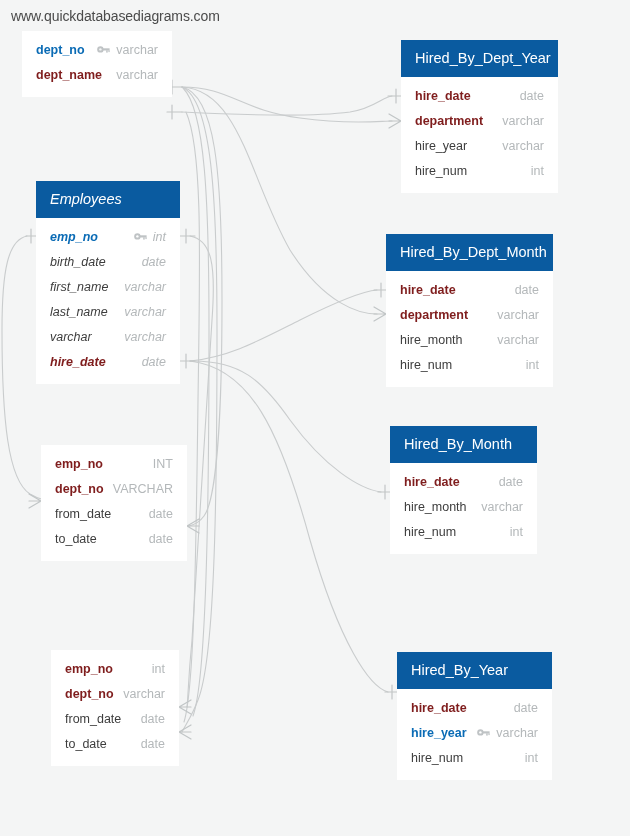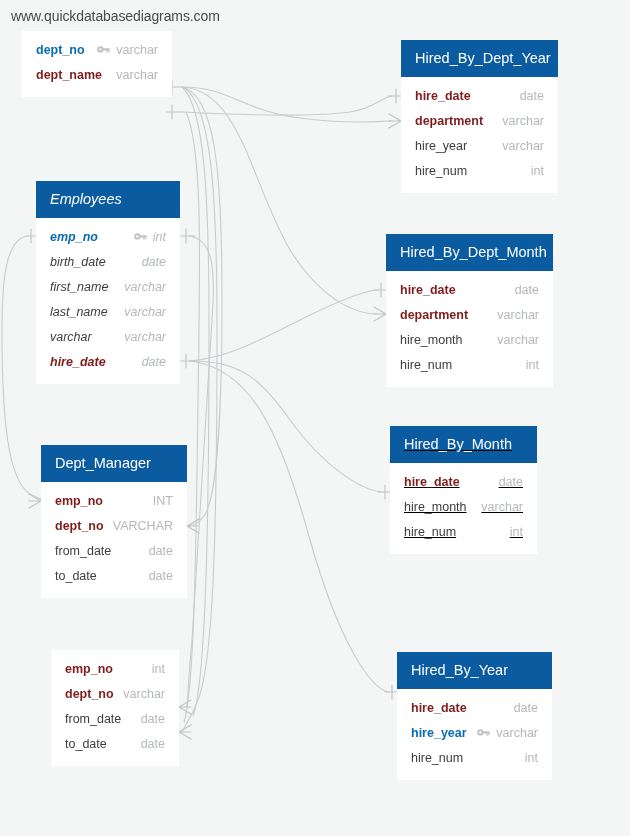--- a/index.html
+++ b/index.html
@@ -100,21 +100,21 @@
     flex: 0 0 auto;
     text-align: right;
   }
   
   #tbl-departments      { left: 22px;  top: 31px;  width: 150px; }
   #tbl-employees        { left: 36px;  top: 181px; width: 144px; font-style: italic; }
   #tbl-dept-manager     { left: 41px;  top: 445px; width: 146px; }
   #tbl-dept-emp         { left: 51px;  top: 650px; width: 128px; }
   #tbl-hired-dept-year  { left: 401px; top: 40px;  width: 157px; }
   #tbl-hired-dept-month { left: 386px; top: 234px; width: 167px; }
-  #tbl-hired-month      { left: 390px; top: 426px; width: 147px; text-decoration: underline; }
+  #tbl-hired-month      { left: 390px; top: 426px; width: 147px; }
   #tbl-hired-year       { left: 397px; top: 635px; width: 155px; margin-top: 17px; }
 </style>
 </head>
 <body>
 
 <div id="canvas">
 
   <div id="watermark">www.quickdatabasediagrams.com</div>
 
   <svg id="edge-layer" viewBox="0 0 630 836" xmlns="http://www.w3.org/2000/svg">
@@ -274,21 +274,20 @@
       </div>
       <div class="field-row">
         <span class="field-name">hire_date</span>
         <span class="field-spacer"></span>
         <span class="field-type">date</span>
       </div>
     </div>
   </div>
 
   <div class="entity" id="tbl-dept-manager">
-    <div class="entity-header">Dept_Manager</div>
     <div class="entity-body">
       <div class="field-row">
         <span class="field-name">emp_no</span>
         <span class="field-spacer"></span>
         <span class="field-type">INT</span>
       </div>
       <div class="field-row">
         <span class="field-name">dept_no</span>
         <span class="field-spacer"></span>
         <span class="field-type">VARCHAR</span>

